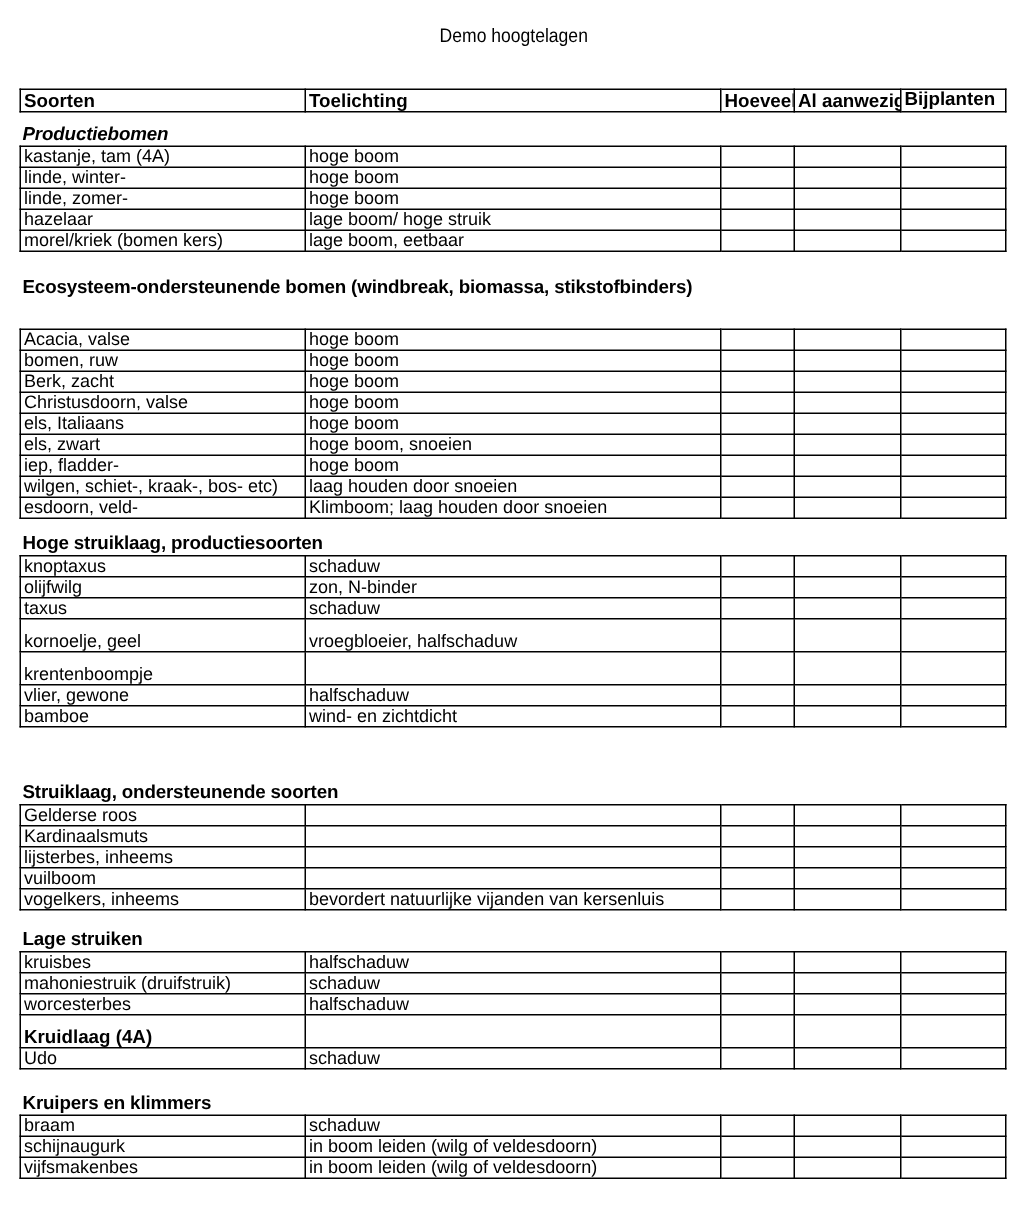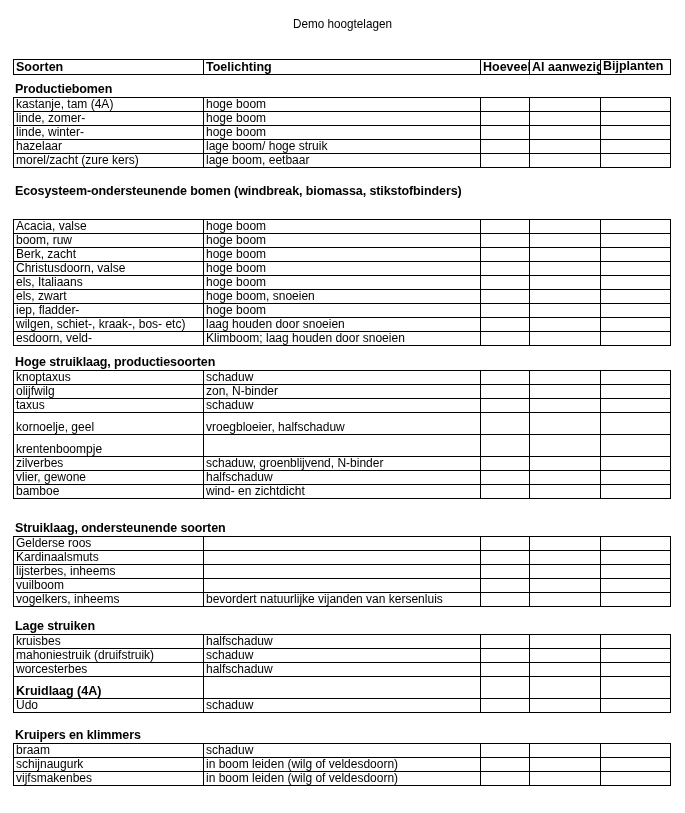--- a/index.html
+++ b/index.html
@@ -37,60 +37,60 @@
       <tr>
     <td>Soorten</td>
     <td>Toelichting</td>
     <td>Hoeveel</td>
     <td>Al aanwezig</td>
     <td style="vertical-align:top;">Bijplanten</td>
   </tr>
 </tbody>
   </table>
 
-<div class="section-title" style="top:82px;">Productiebomen</div>
+<div class="section-title" style="top:82px;font-style:italic;">Productiebomen</div>
 <table class="grid" style="top:97px;">
   <colgroup>
       <col class="c1">
       <col class="c2">
       <col class="c3">
       <col class="c4">
       <col class="c5">
     </colgroup>
   <tbody>
       <tr>
         <td>kastanje, tam (4A)</td>
         <td>hoge boom</td>
         <td></td>
         <td></td>
         <td></td>
       </tr>
       <tr>
+        <td>linde, winter-</td>
+        <td>hoge boom</td>
+        <td></td>
+        <td></td>
+        <td></td>
+      </tr>
+      <tr>
         <td>linde, zomer-</td>
-        <td>hoge boom</td>
-        <td></td>
-        <td></td>
-        <td></td>
-      </tr>
-      <tr>
-        <td>linde, winter-</td>
         <td>hoge boom</td>
         <td></td>
         <td></td>
         <td></td>
       </tr>
       <tr>
         <td>hazelaar</td>
         <td>lage boom/ hoge struik</td>
         <td></td>
         <td></td>
         <td></td>
       </tr>
       <tr>
-        <td>morel/zacht (zure kers)</td>
+        <td>morel/kriek (bomen kers)</td>
         <td>lage boom, eetbaar</td>
         <td></td>
         <td></td>
         <td></td>
       </tr>
     </tbody>
 </table>
 
 <div class="section-title" style="top:184px;">Ecosysteem-ondersteunende bomen (windbreak, biomassa, stikstofbinders)</div>
 <table class="grid" style="top:199px;margin-top:20px;">
@@ -103,21 +103,21 @@
     </colgroup>
   <tbody>
       <tr>
         <td>Acacia, valse</td>
         <td>hoge boom</td>
         <td></td>
         <td></td>
         <td></td>
       </tr>
       <tr>
-        <td>boom, ruw</td>
+        <td>bomen, ruw</td>
         <td>hoge boom</td>
         <td></td>
         <td></td>
         <td></td>
       </tr>
       <tr>
         <td>Berk, zacht</td>
         <td>hoge boom</td>
         <td></td>
         <td></td>
@@ -202,27 +202,20 @@
       <tr class="tall">
         <td>kornoelje, geel</td>
         <td>vroegbloeier, halfschaduw</td>
         <td></td>
         <td></td>
         <td></td>
       </tr>
       <tr class="tall">
         <td>krentenboompje</td>
         <td></td>
-        <td></td>
-        <td></td>
-        <td></td>
-      </tr>
-      <tr>
-        <td>zilverbes</td>
-        <td>schaduw, groenblijvend, N-binder</td>
         <td></td>
         <td></td>
         <td></td>
       </tr>
       <tr>
         <td>vlier, gewone</td>
         <td>halfschaduw</td>
         <td></td>
         <td></td>
         <td></td>

